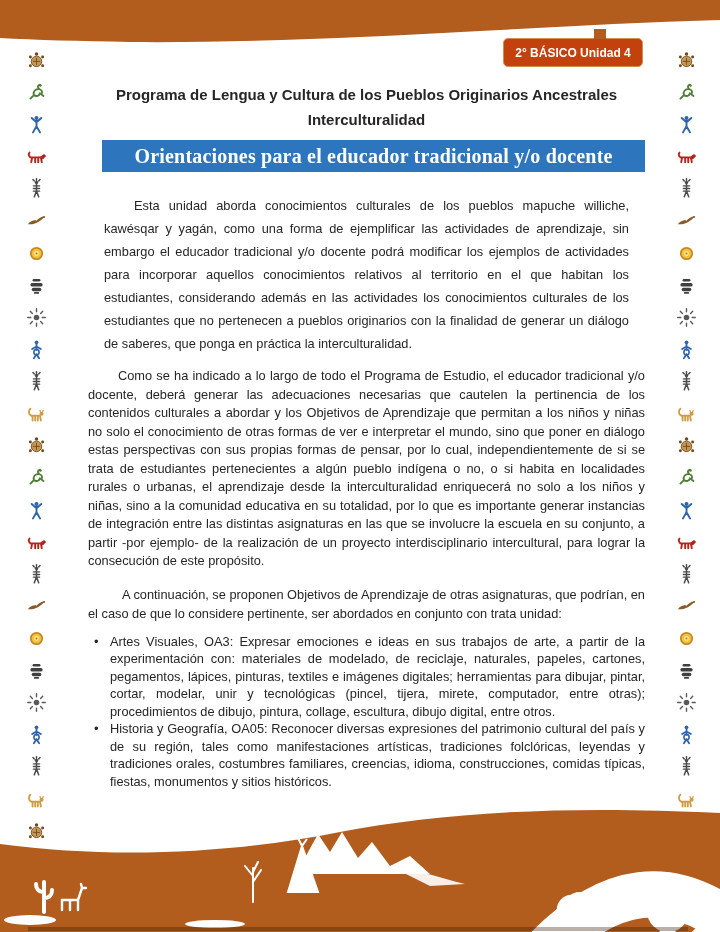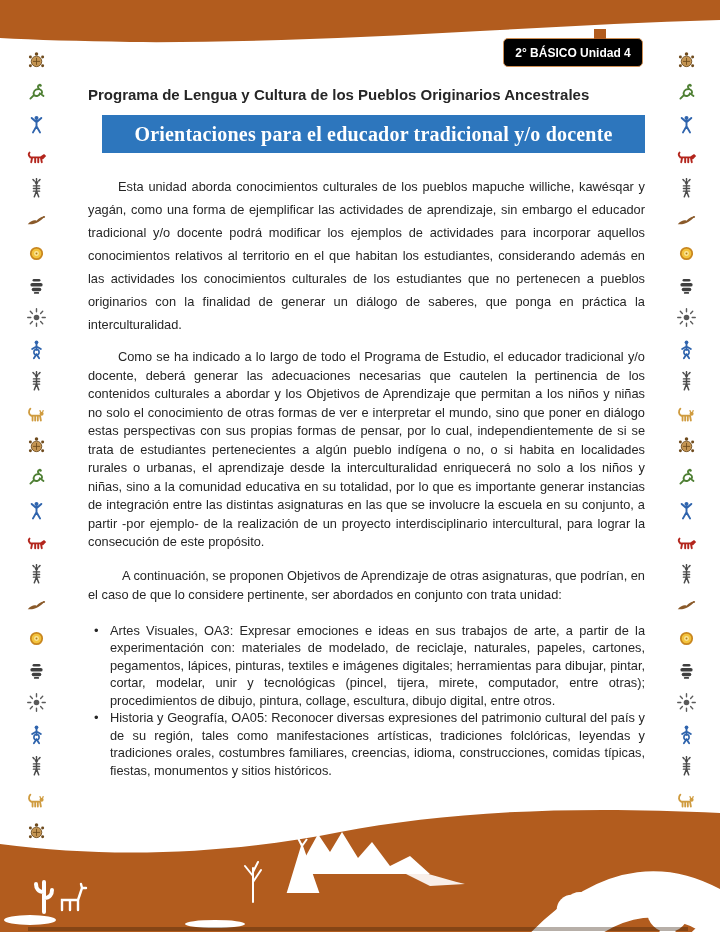--- a/index.html
+++ b/index.html
@@ -4,44 +4,44 @@
 <style>
   html,body{margin:0;padding:0;background:#e9e9e9;}
   .page{position:relative;width:720px;height:932px;background:#ffffff;overflow:hidden;
         font-family:"Liberation Sans",sans-serif;color:#262626;}
 
   
   .top-band{position:absolute;top:0;left:0;width:720px;height:48px;z-index:3;}
 
   
   .unit-badge{position:absolute;top:38px;left:503px;width:138px;height:27px;z-index:4;
-              background:#000000;border:1.5px solid #d09055;border-radius:5px;
+              background:#c2410c;border:1.5px solid #d09055;border-radius:5px;
               color:#fff;font-size:12px;font-weight:bold;display:flex;align-items:center;justify-content:center;}
   .unit-badge::before{content:"";position:absolute;top:-10px;left:90px;width:12px;height:10px;background:#b25c1e;}
 
   
   .icon-col{position:absolute;top:50px;bottom:58px;width:44px;z-index:1;
             display:flex;flex-direction:column;justify-content:space-between;align-items:center;}
   .icon-col.left{left:14px;}
   .icon-col.right{right:12px;}
   .deco-icon{width:21px;height:21px;display:block;}
   .deco-icon svg{width:21px;height:21px;display:block;}
 
   
   .content{position:absolute;left:88px;right:75px;top:46px;z-index:2;}
-  .doc-title{font-weight:bold;font-size:15px;line-height:25px;text-align:left;margin-top:36px;}
-  .banner{margin:8px 0 0 14px;height:38px;background:#2d76bd;color:#ffffff;
+  .doc-title{font-weight:bold;font-size:15px;line-height:25px;text-align:center;margin-top:36px;}
+  .banner{margin:8px 0 0 14px;height:32px;background:#2d76bd;color:#ffffff;
           font-family:"Liberation Serif",serif;font-weight:bold;font-size:20px;
           display:flex;align-items:center;justify-content:center;letter-spacing:.2px;}
   .para{text-align:justify;font-size:12.8px;}
-  .p1{margin:22px 0 0;line-height:23px;text-indent:30px;}
+  .p1{margin:22px 16px 0;line-height:23px;text-indent:30px;}
   .p2{margin:12px 0 1px;line-height:18.5px;text-indent:30px;}
   .subheading{margin:8px 0 0;font-weight:bold;font-size:12.2px;line-height:20px;white-space:nowrap;letter-spacing:-0.1px;}
   .p3{margin:14px 0 0;line-height:19px;text-indent:34px;}
-  .bullet-list{margin:18px 0 0;padding:0 0 0 6px;list-style:none;}
+  .bullet-list{margin:10px 0 0;padding:0 0 0 6px;list-style:none;}
   .bullet-list li{position:relative;padding-left:16px;text-align:justify;font-size:12.8px;line-height:17.5px;}
   .bullet-list li::before{content:"\2022";position:absolute;left:0;top:0;font-size:13px;}
 
   
   .footer-art{position:absolute;left:0;bottom:0;width:720px;height:124px;z-index:2;}
 </style>
 </head>
 <body>
 
 <svg width="0" height="0" style="position:absolute" aria-hidden="true">
@@ -388,20 +388,21 @@
       <span class="deco-icon" style="color: rgb(138, 90, 42);">
         <svg viewBox="0 0 24 24">
           <use href="#sym-condor"></use>
         </svg>
       </span>
     </div>
 
   <div class="content">
     <div class="doc-title">
       <div>Programa de Lengua y Cultura de los Pueblos Originarios Ancestrales</div>
+      <div>Interculturalidad</div>
     </div>
 
     <div class="banner">
       <span>Orientaciones para el educador tradicional y/o docente</span>
     </div>
 
     <p class="para p1">Esta unidad aborda conocimientos culturales de los pueblos mapuche williche, kawésqar y yagán, como una forma de ejemplificar las actividades de aprendizaje, sin embargo el educador tradicional y/o docente podrá modificar los ejemplos de actividades para incorporar aquellos conocimientos relativos al territorio en el que habitan los estudiantes, considerando además en las actividades los conocimientos culturales de los estudiantes que no pertenecen a pueblos originarios con la finalidad de generar un diálogo de saberes, que ponga en práctica la interculturalidad.</p>
     <p class="para p2">Como se ha indicado a lo largo de todo el Programa de Estudio, el educador tradicional y/o docente, deberá generar las adecuaciones necesarias que cautelen la pertinencia de los contenidos culturales a abordar y los Objetivos de Aprendizaje que permitan a los niños y niñas no solo el conocimiento de otras formas de ver e interpretar el mundo, sino que poner en diálogo estas perspectivas con sus propias formas de pensar, por lo cual, independientemente de si se trata de estudiantes pertenecientes a algún pueblo indígena o no, o si habita en localidades rurales o urbanas, el aprendizaje desde la interculturalidad enriquecerá no solo a los niños y niñas, sino a la comunidad educativa en su totalidad, por lo que es importante generar instancias de integración entre las distintas asignaturas en las que se involucre la escuela en su conjunto, a partir -por ejemplo- de la realización de un proyecto interdisciplinario intercultural, para lograr la consecución de este propósito.</p>
 
 

